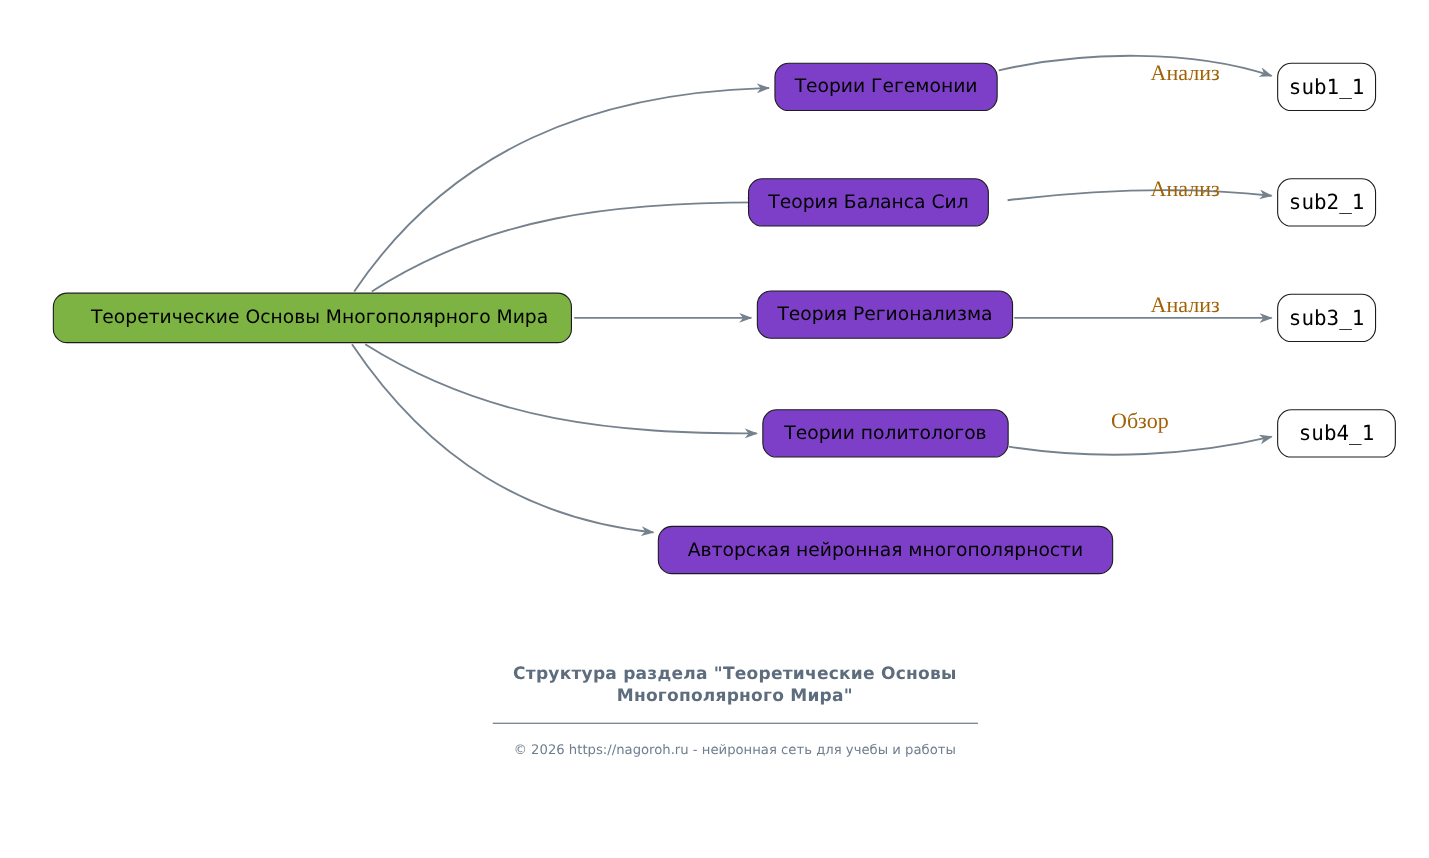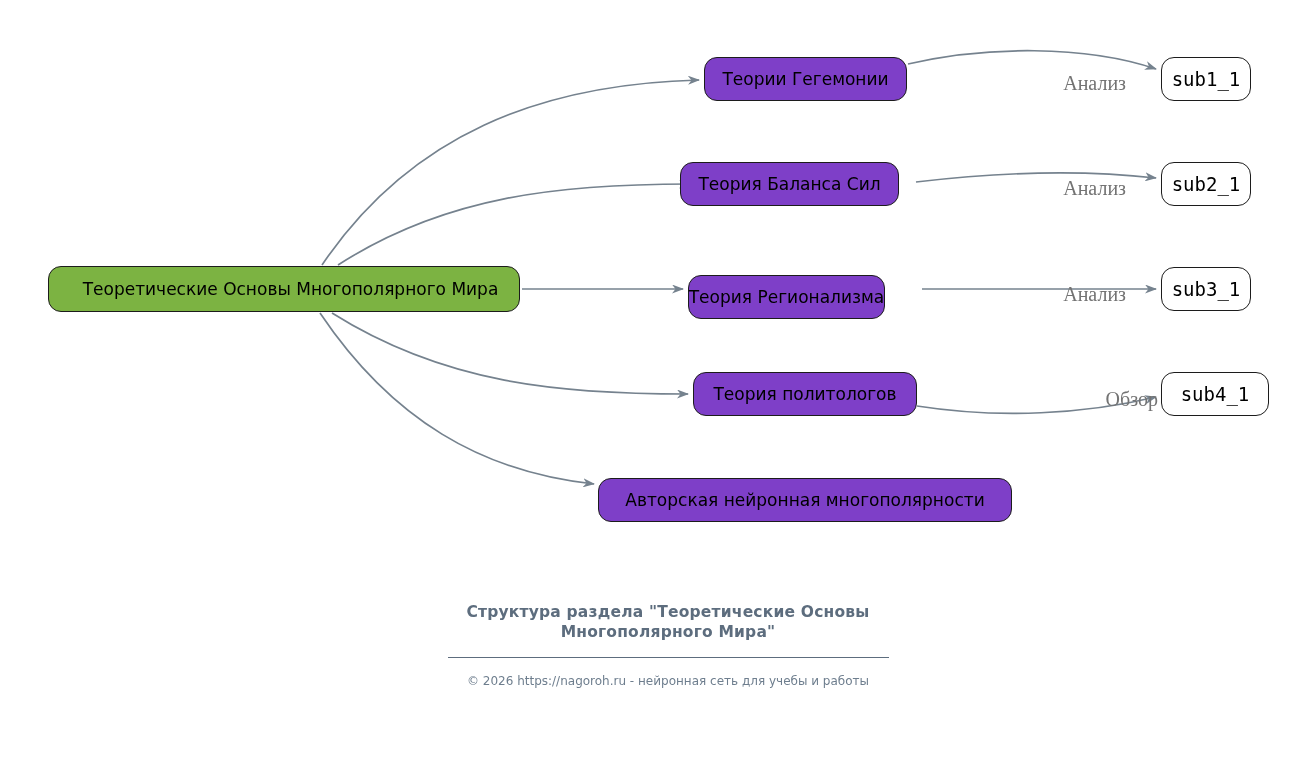--- a/index.html
+++ b/index.html
@@ -24,24 +24,23 @@
   .node.root{background:var(--root-fill,#7CB342);padding-left:13px;}
   .node.topic{background:var(--topic-fill,#7E3FC8);}
   .node.sub{
     background:var(--sub-fill,#ffffff);
     font-family:"DejaVu Sans Mono", monospace;
     font-size:19px;
   }
   .edge-label{
     position:absolute;
     font-family:"Liberation Serif","DejaVu Serif",serif;
-    font-size:20px;color:#737373;
-    text-align:right;
+    font-size:20px;color:#a16207;
+    text-align:left;
     white-space:nowrap;
-    margin-top:16px;
   }
   #footer{
     position:absolute;left:368px;top:602px;width:600px;
     text-align:center;
   }
   #footer .title{
     font-weight:bold;font-size:15.5px;line-height:20px;
     color:var(--footer-title,#5d6d7e);
     letter-spacing:.2px;
   }
@@ -75,33 +74,33 @@
     <path class="edge" d="M 908,64 C 985,46 1085,45 1156,69" marker-end="url(#arrow)"></path>
     <path class="edge" d="M 916,182 C 1000,172 1085,170 1156,178" marker-end="url(#arrow)"></path>
     <path class="edge" d="M 922,289 L 1156,289" marker-end="url(#arrow)"></path>
     <path class="edge" d="M 917,406 C 1000,419 1085,414 1156,397" marker-end="url(#arrow)"></path>
   </svg>
 
   <div class="node root" style="left:48px;top:266px;width:472px;height:46px">Теоретические Основы Многополярного Мира</div>
 
   <div class="node topic" style="left:704px;top:57px;width:203px;height:44px">Теории Гегемонии</div>
   <div class="node topic" style="left:680px;top:162px;width:219px;height:44px">Теория Баланса Сил</div>
-  <div class="node topic" style="left:688px;top:275px;width:197px;height:44px">Теория Регионализма</div>
-  <div class="node topic" style="left:693px;top:372px;width:224px;height:44px">Теория политологов</div>
+  <div class="node topic" style="left:688px;top:264px;width:233px;height:44px">Теория Регионализма</div>
+  <div class="node topic" style="left:693px;top:372px;width:224px;height:44px">Теории политологов</div>
   <div class="node topic" style="left:598px;top:478px;width:414px;height:44px">Авторская нейронная многополярности</div>
 
   <div class="node sub" style="left:1161px;top:57px;width:90px;height:44px">sub1_1</div>
   <div class="node sub" style="left:1161px;top:162px;width:90px;height:44px">sub2_1</div>
   <div class="node sub" style="left:1161px;top:267px;width:90px;height:44px">sub3_1</div>
   <div class="node sub" style="left:1161px;top:372px;width:108px;height:44px">sub4_1</div>
 
   <span class="edge-label" style="left:1046px;top:56px;width:80px">Анализ</span>
   <span class="edge-label" style="left:1046px;top:161px;width:80px">Анализ</span>
   <span class="edge-label" style="left:1046px;top:267px;width:80px">Анализ</span>
-  <span class="edge-label" style="left:1088px;top:372px;width:70px">Обзор</span>
+  <span class="edge-label" style="left:1010px;top:372px;width:70px">Обзор</span>
 
   <div id="footer">
     <div class="title">
       <div>Структура раздела "Теоретические Основы</div>
       <div>Многополярного Мира"</div>
     </div>
     <div class="divider"></div>
     <div class="copyright">© 2026 https://nagoroh.ru - нейронная сеть для учебы и работы</div>
   </div>
 

